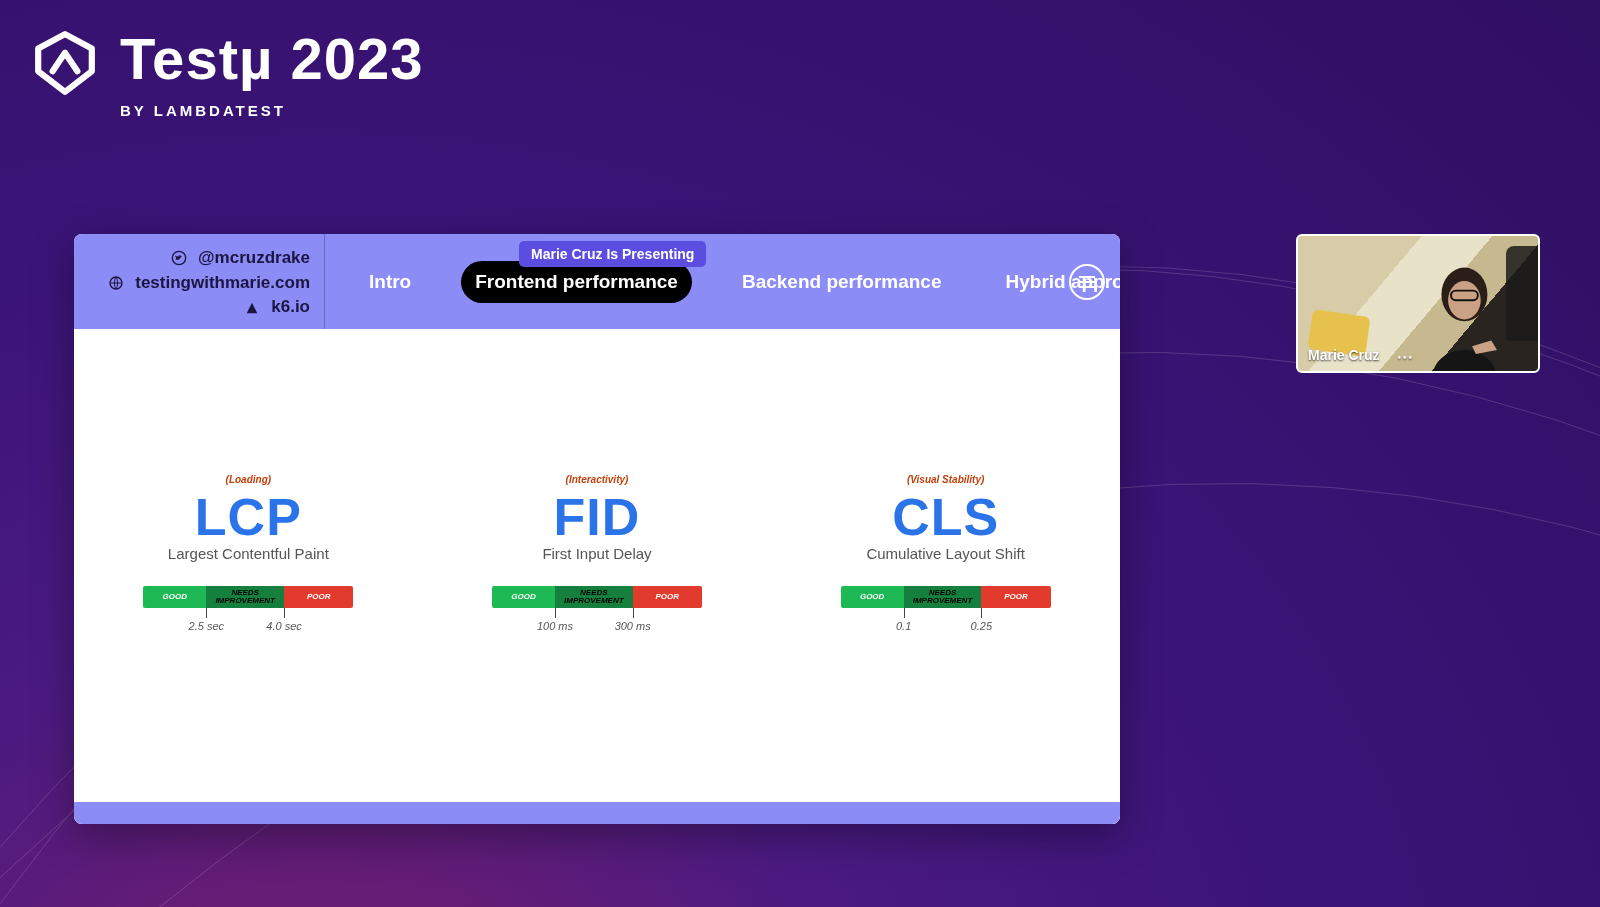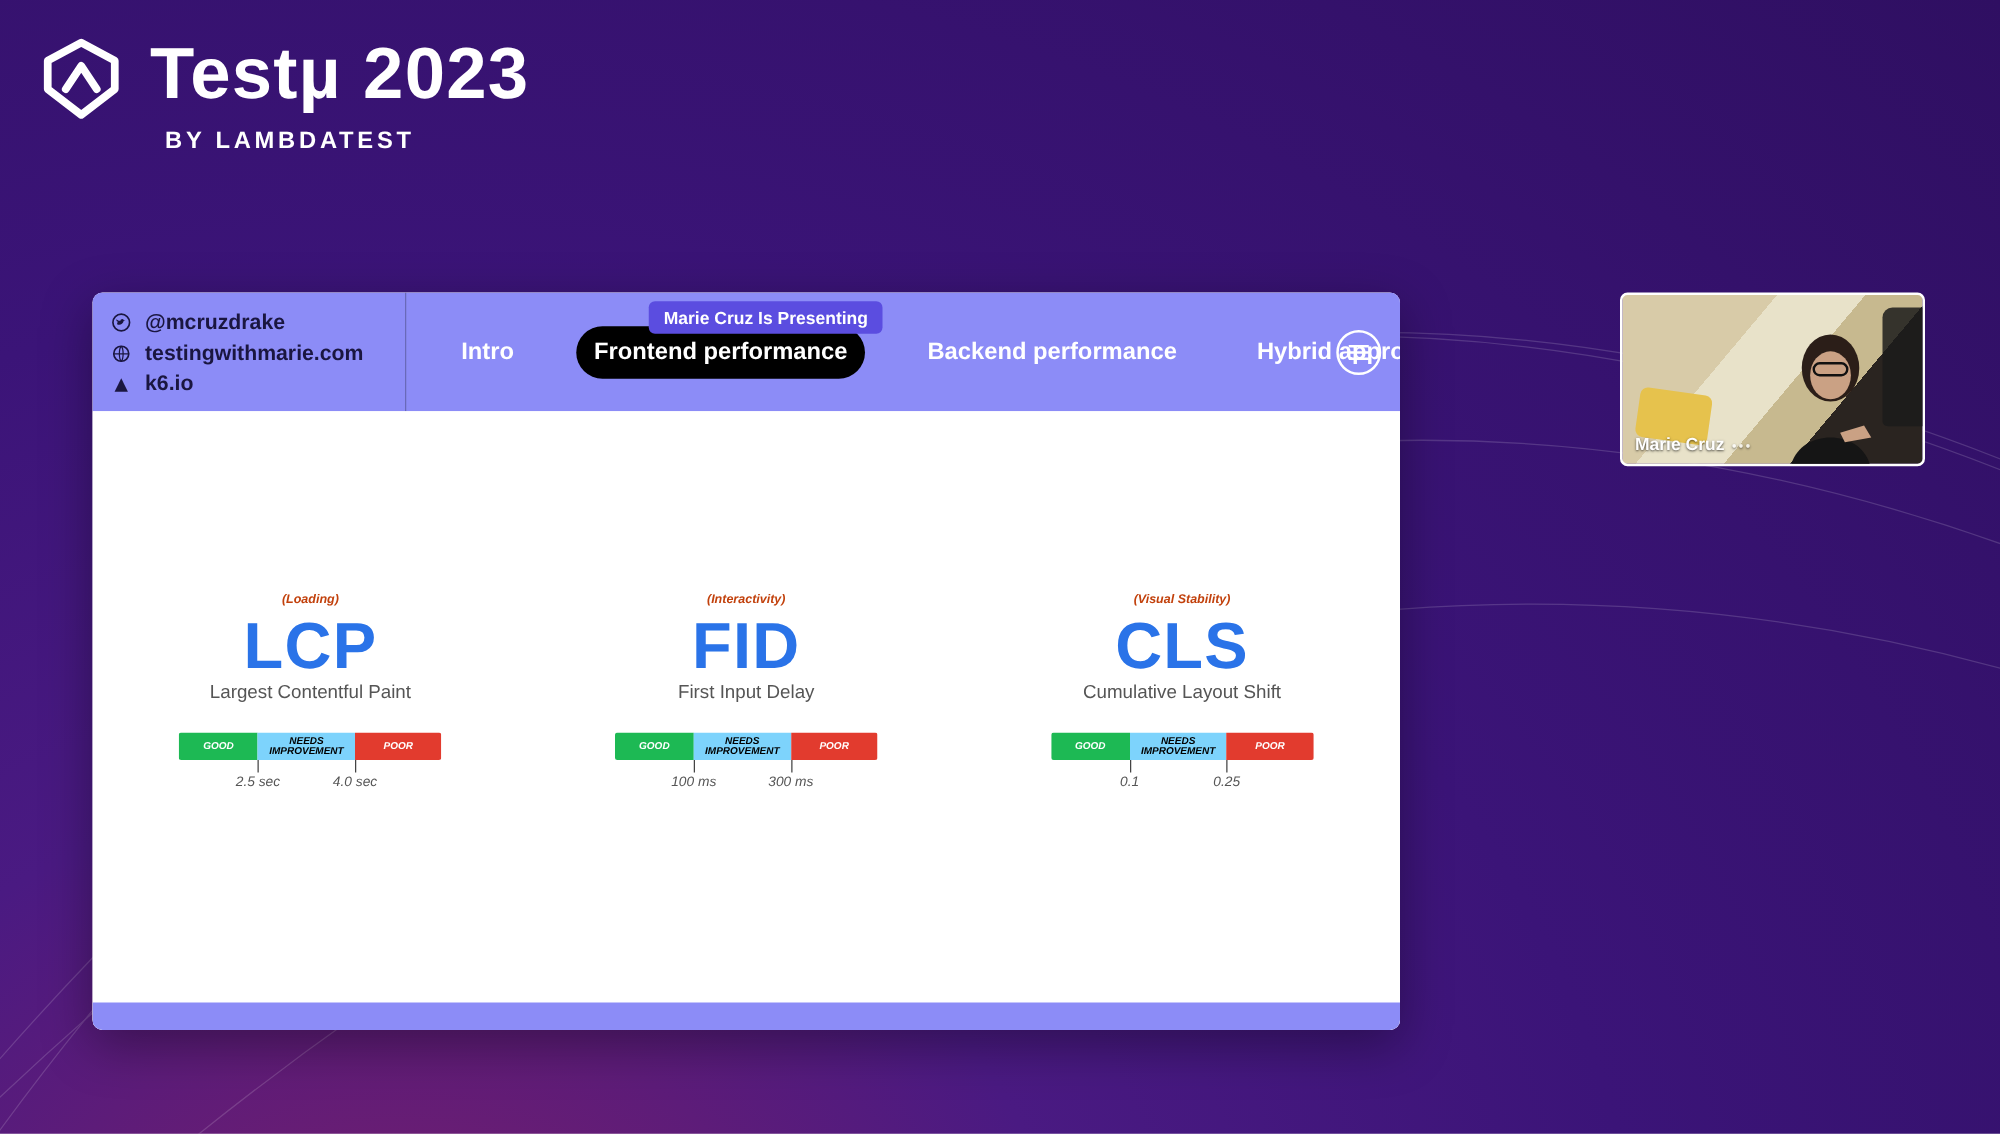--- a/index.html
+++ b/index.html
@@ -8,28 +8,28 @@
     position:relative;
   }
   
   .arcs { position:absolute; inset:0; pointer-events:none; opacity:.15; }
   .arcs svg { width:100%; height:100%; }
 
   
   .brand { position:absolute; left:32px; top:30px; color:#fff; display:flex; align-items:flex-start; gap:22px; }
   .brand .glyph { width:66px; height:66px; }
   .brand .title { font-weight:800; font-size:58px; letter-spacing:1px; line-height:1; }
-  .brand .sub  { font-weight:700; font-size:19px; letter-spacing:3px; margin-top:14px; margin-left:12px; }
+  .brand .sub  { font-weight:700; font-size:15px; letter-spacing:3px; margin-top:14px; margin-left:0; }
 
   
   .slides { position:absolute; left:74px; top:234px; width:1046px; height:590px; background:#fff; border-radius:8px;
             box-shadow:0 12px 40px rgba(0,0,0,.35); overflow:hidden; }
   .slides-header { height:95px; background:#8c8cf7; display:flex; position:relative; }
   .slides-sidebox { width:251px; border-right:1px solid rgba(0,0,0,.25); padding:12px 14px 10px 14px; color:#1a1640; box-sizing:border-box; }
-  .slides-sidebox .row { display:flex; align-items:center; gap:10px; font-weight:700; font-size:17px; line-height:1.45; }
+  .slides-sidebox .row { display:flex; align-items:center; gap:10px; font-weight:700; font-size:17px; line-height:1.45;justify-content:flex-end; }
   .slides-sidebox .row .ico { width:18px; height:18px; display:inline-flex; align-items:center; justify-content:center; }
   .slides-nav { position:absolute; left:253px; right:0; top:0; height:95px; display:flex; align-items:center; gap:36px;
                 padding-left:28px; color:#fff; font-weight:600; font-size:19px; }
   .slides-nav .tab { padding:10px 14px; border-radius:22px; cursor:pointer; white-space:nowrap; }
   .slides-nav .tab.active { background:#000; color:#fff; }
   .menu-btn { position:absolute; right:15px; top:30px; width:32px; height:32px; border:2px solid #fff; border-radius:50%;
               display:flex; align-items:center; justify-content:center; cursor:pointer; }
   .menu-btn span { display:block; width:16px; height:2px; background:#fff; position:relative; }
   .menu-btn span::before,.menu-btn span::after{content:"";position:absolute;left:0;width:16px;height:2px;background:#fff;}
   .menu-btn span::before{top:-5px;} .menu-btn span::after{top:5px;}
@@ -41,32 +41,32 @@
   
   .vitals { position:absolute; top:145px; left:0; right:0; display:flex; justify-content:space-around; }
   .vital { width:310px; text-align:center; }
   .v-cat  { font-style:italic; color:#c2410c; font-size:10px; font-weight:600; }
   .v-abbr { color:#2a73e8; font-weight:700; font-size:52px; letter-spacing:1px; margin-top:2px;}
   .v-full { color:#555; font-size:15px; margin-top:-2px; }
   .gauge  { margin:24px auto 0; width:210px;font-style:italic; }
   .gauge .bar { height:22px; display:flex; border-radius:2px; overflow:hidden; font-size:8px; font-weight:700; color:#000; }
   .seg { display:flex; align-items:center; justify-content:center; line-height:1.05; text-align:center;}
   .seg.good{background:#1db954;color:#fff;}
-  .seg.ni  {background:#7dd3fc;}
+  .seg.ni  {background:#15803d;}
   .seg.poor{background:#e23b2e;color:#fff;}
   .ticks { position:relative; height:26px; margin-top:0;}
   .tick  { position:absolute; top:0; width:1px; height:10px; background:#444; }
   .tlab  { position:absolute; top:12px; transform:translateX(-50%); font-size:11px; color:#555;}
 
   
   .cam { position:absolute; right:60px; top:234px; width:240px; height:135px; border:2px solid #fff; border-radius:6px;
          background:linear-gradient(130deg,#d8cba8 0 35%, #e8e2c9 35% 55%, #c7b98f 55% 70%, #2a2420 70% 100%);
          overflow:hidden; color:#fff; }
   .cam .person { position:absolute; right:18px; bottom:-8px; width:115px; height:125px; }
-  .cam .label { position:absolute; left:10px; bottom:8px; font-size:14px; font-weight:600; text-shadow:0 1px 2px rgba(0,0,0,.7); display:flex; align-items:flex-end; gap:6px;}
+  .cam .label { position:absolute; left:10px; bottom:8px; font-size:14px; font-weight:600; text-shadow:0 1px 2px rgba(0,0,0,.7); display:flex; align-items:flex-end; gap:18px;}
   .cam .dots { letter-spacing:2px; opacity:.8; font-size:10px;}
   .cam .chair { position:absolute; right:-8px; top:10px; width:40px; height:95px; background:#1b1b1b; border-radius:8px 8px 4px 4px; opacity:.85;}
   .cam .pillow{ position:absolute; left:12px; bottom:18px; width:58px; height:40px; background:#e6c24d; border-radius:6px; transform:rotate(8deg);}
 </style>
 </head>
 <body>
 
 <div class="arcs">
   <svg viewBox="0 0 1600 907" fill="none" stroke="#ffffff" stroke-width="1">
     <path d="M-200 1100 Q 800 -300 2100 650"></path>

